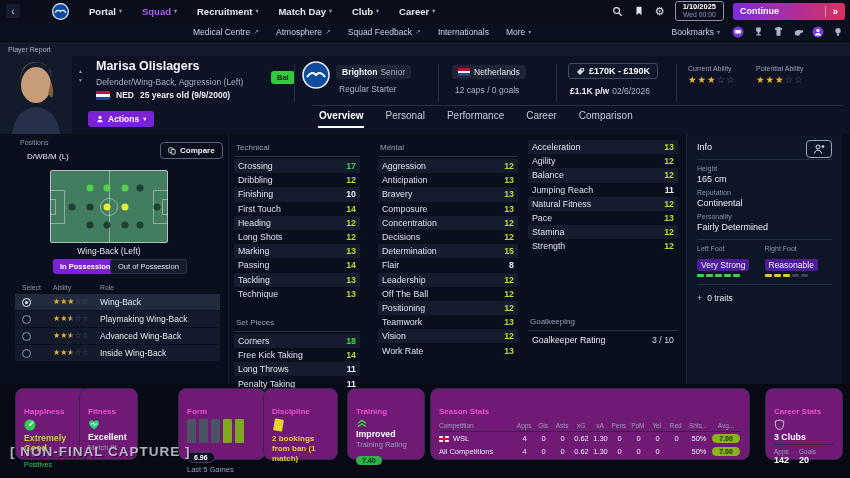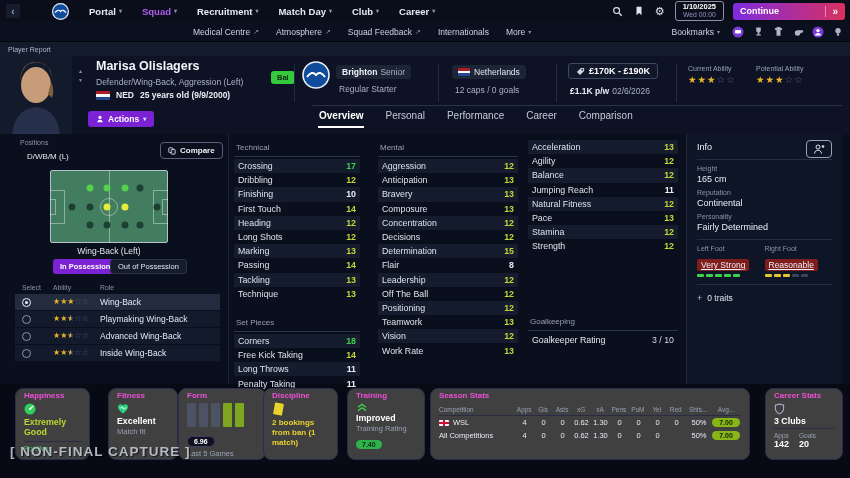--- a/index.html
+++ b/index.html
@@ -118,28 +118,28 @@
   
   .infopanel{position:absolute;left:686px;top:0;bottom:0;width:156px;background:#0d1526;border-left:1px solid #1c2738;padding:8px 10px;}
   .info-title{font-size:9px;color:#eef1f7;}
   .info-btn{position:absolute;right:10px;top:6px;width:26px;height:18px;border:1px solid #9aa3b5;border-radius:4px;
             display:flex;align-items:center;justify-content:center;}
   .isec{border-top:1px solid #232e44;margin-top:7px;padding-top:5px;}
   .ilab{font-size:7px;color:#8b94a8;margin-bottom:2px;}
   .ival{font-size:9px;color:#e9edf5;margin-bottom:5px;}
   .feet{display:flex;}
   .foot{width:50%;}
-  .fval{font-size:8.5px;color:#eef1f7;background:#7f1d1d;display:inline-block;padding:1px 4px;border-radius:2px;margin-bottom:3px;text-decoration:underline;}
+  .fval{font-size:8.5px;color:#eef1f7;background:#4c1d95;display:inline-block;padding:1px 4px;border-radius:2px;margin-bottom:3px;}
   .fsegs{display:flex;gap:2px;}
   .seg{width:7px;height:3px;border-radius:1px;background:#39425a;}
   .seg.g{background:#3ed24b;}.seg.y{background:#e0c62f;}
   .traits{display:flex;align-items:center;gap:5px;font-size:8.5px;color:#dfe4ee;padding-top:8px;}
   .plus{font-size:9px;color:#b9c0d0;}
   
-  .card{position:absolute;top:388px;height:72px;background:#404040;border:1px solid #2d2d4b;border-radius:8px;padding:2px 8px;}
+  .card{position:absolute;top:388px;height:72px;background:#701a75;border:1px solid #2d2d4b;border-radius:8px;padding:18px 8px;}
   .ctitle{font-size:8px;font-weight:700;color:#ee4fd8;margin-bottom:3px;}
   .bigval{font-size:8.8px;font-weight:700;color:#fff;}
   .lime{color:#b8d92e;}
   .subtxt{font-size:7.5px;color:#97a0b4;margin-top:1px;}
   .cdiv{border-top:1px solid #2c2c47;margin-top:4px;padding-top:3px;}
   .positives{font-size:7px;color:#45c86e;}
   .fbars{display:flex;gap:3px;height:24px;margin:2px 0 3px;}
   .fbar{width:9px;border-radius:1px;background:#4a5264;}
   .fbar.on{background:#7fa61f;}
   .formchip{display:inline-block;border:1px solid #3c3c5e;background:#101022;border-radius:7px;
@@ -710,21 +710,21 @@
         <svg viewBox="0 0 12 12" width="12" height="12">
           <circle cx="6" cy="6" r="5.5" fill="#2fcf5a"></circle>
           <line x1="6" y1="6" x2="9" y2="3" stroke="#fff" stroke-width="1.4"></line>
           <circle cx="6" cy="6" r="1" fill="#fff"></circle>
         </svg>
       </div>
     <div class="bigval lime" style="margin-top:2px">Extremely Good</div>
     <div class="cdiv positives">Positives</div>
   </div>
 
-  <div class="card" style="left:108px;width:70px">
+  <div class="card" style="left:79px;width:59px">
     <div class="ctitle">Fitness</div>
     <div>
         <svg viewBox="0 0 12 11" width="12" height="11">
           <path d="M6 10.5C2.2 7.6 1 5.6 1 3.9 1 2.3 2.2 1.2 3.6 1.2c1 0 2 .6 2.4 1.5.4-.9 1.4-1.5 2.4-1.5C9.8 1.2 11 2.3 11 3.9c0 1.7-1.2 3.7-5 6.6z" fill="#27cf7c"></path>
           <polyline points="2.5,5 4.5,5 5.5,3.5 6.5,6.5 7.5,5 9.5,5" fill="none" stroke="#fff" stroke-width=".8"></polyline>
         </svg>
       </div>
     <div class="bigval" style="margin-top:2px">Excellent</div>
     <div class="subtxt">Match fit</div>
   </div>

